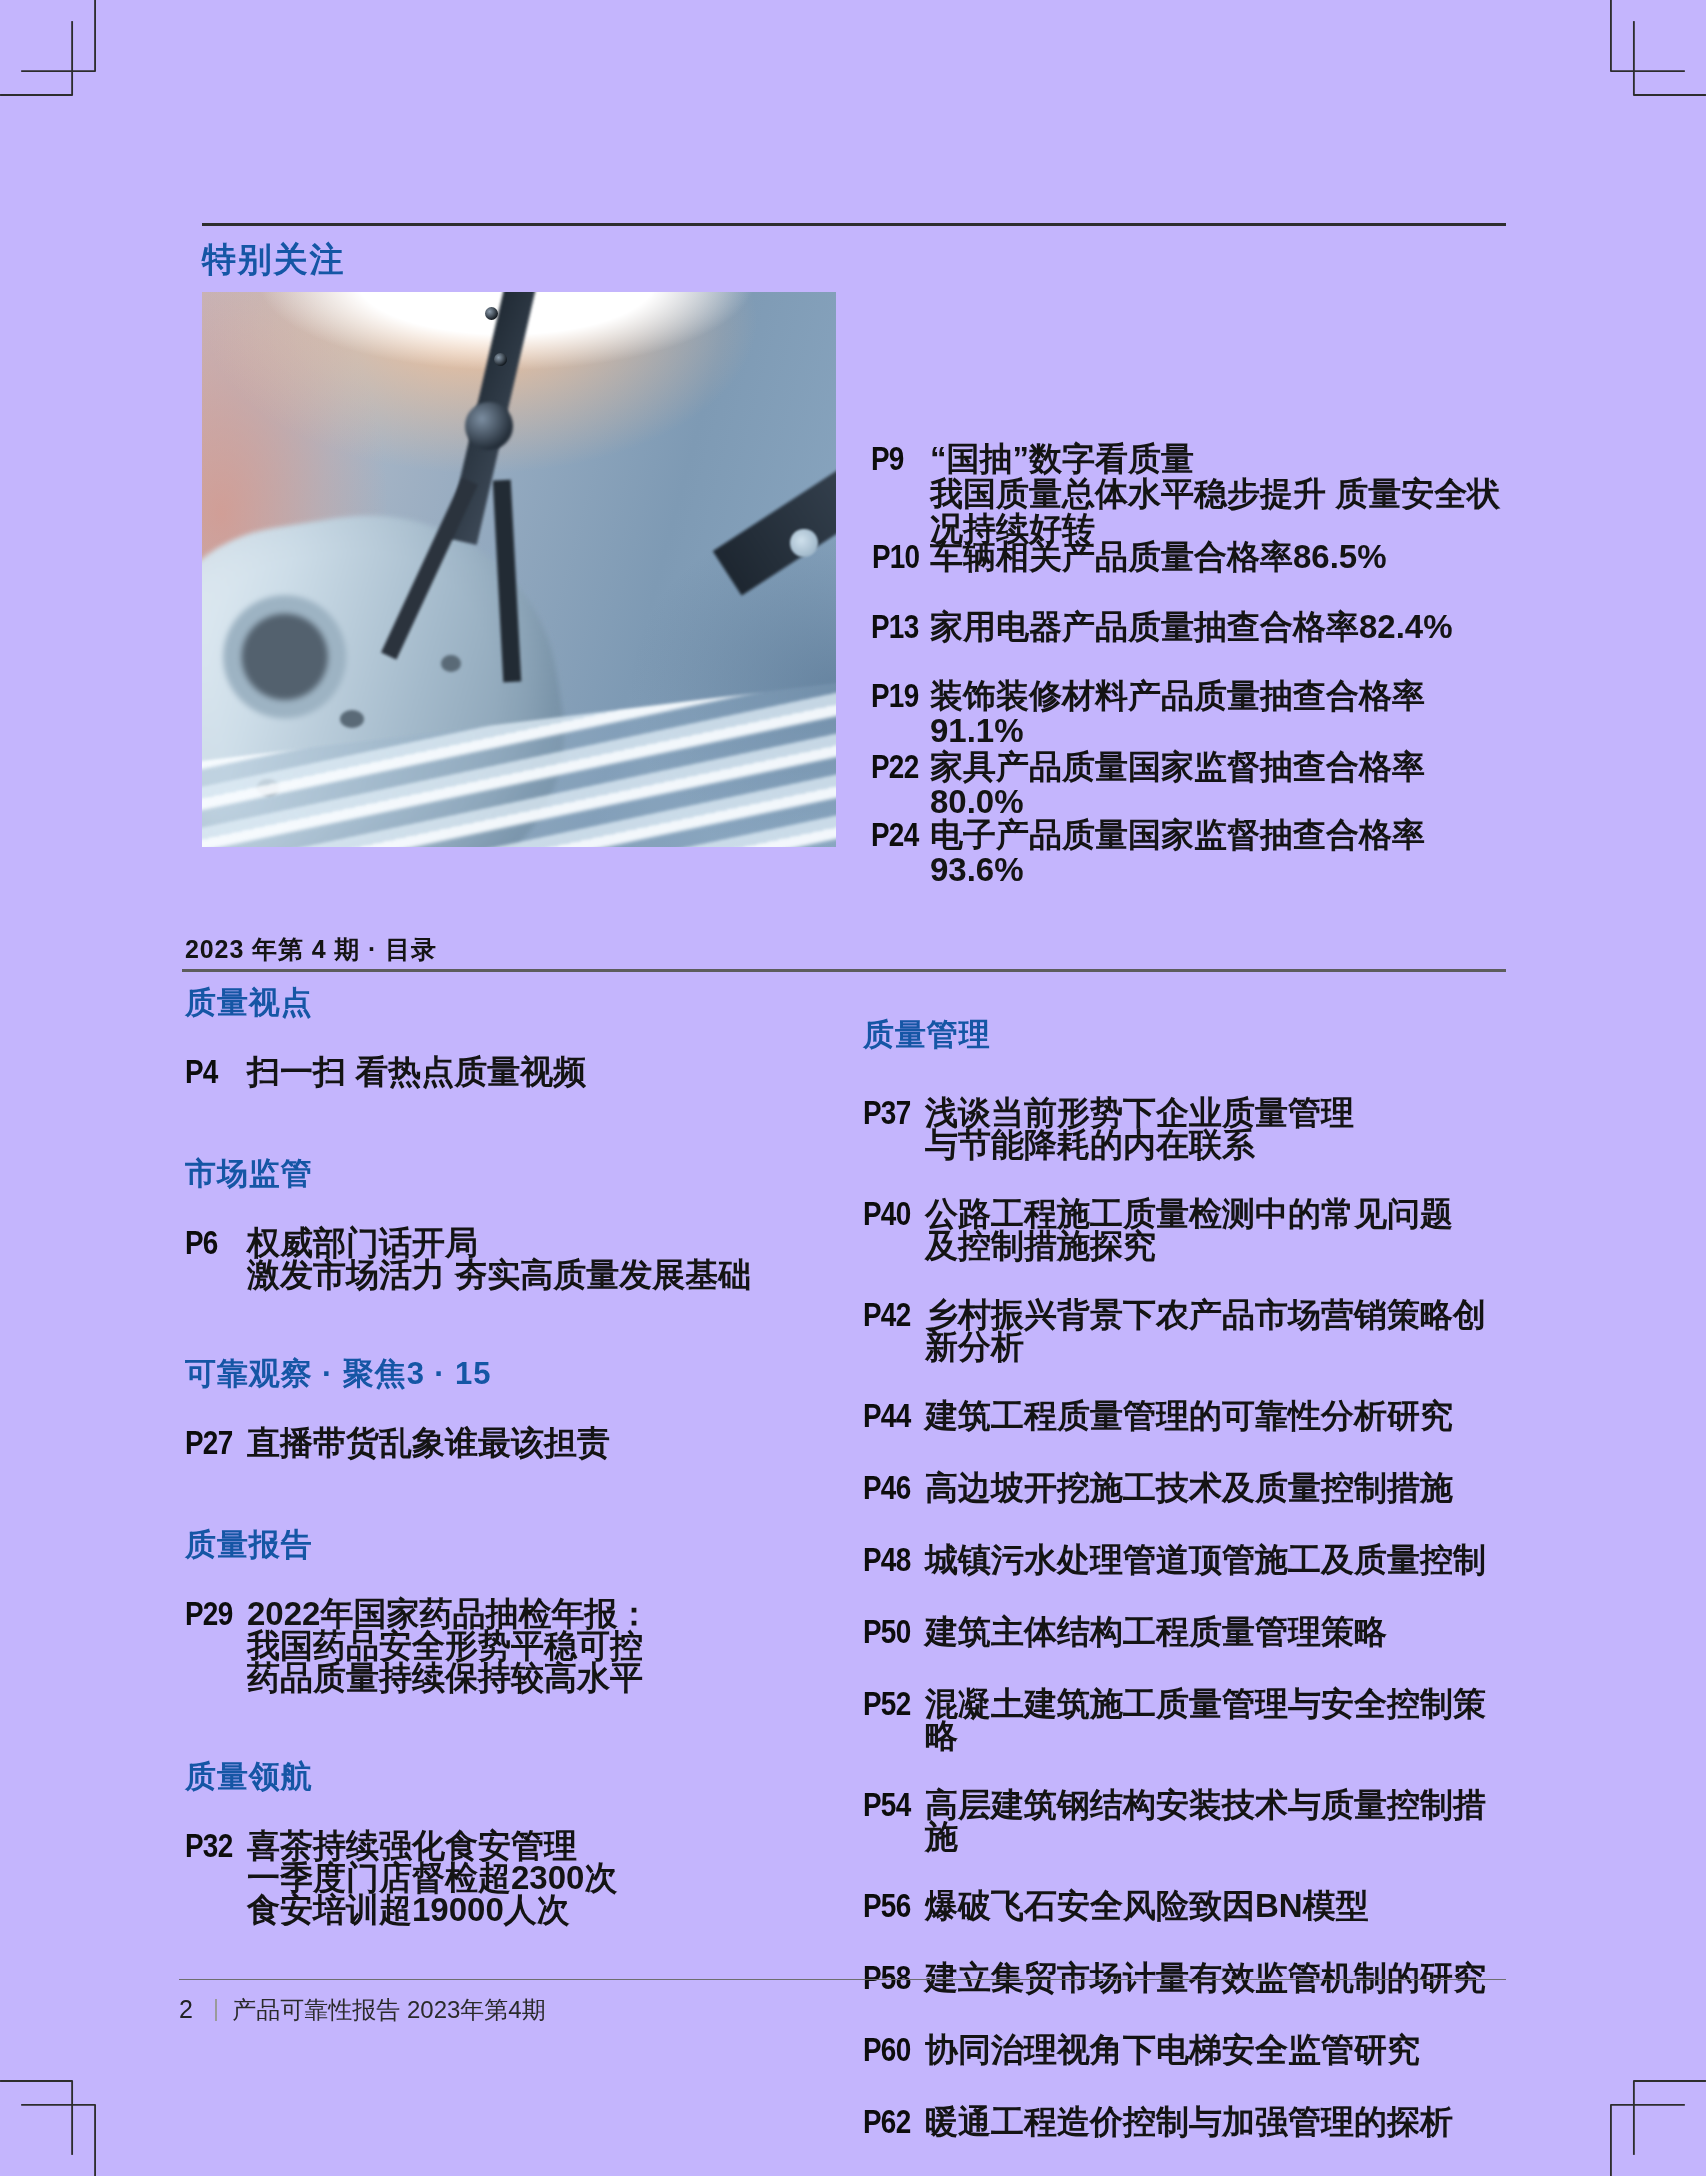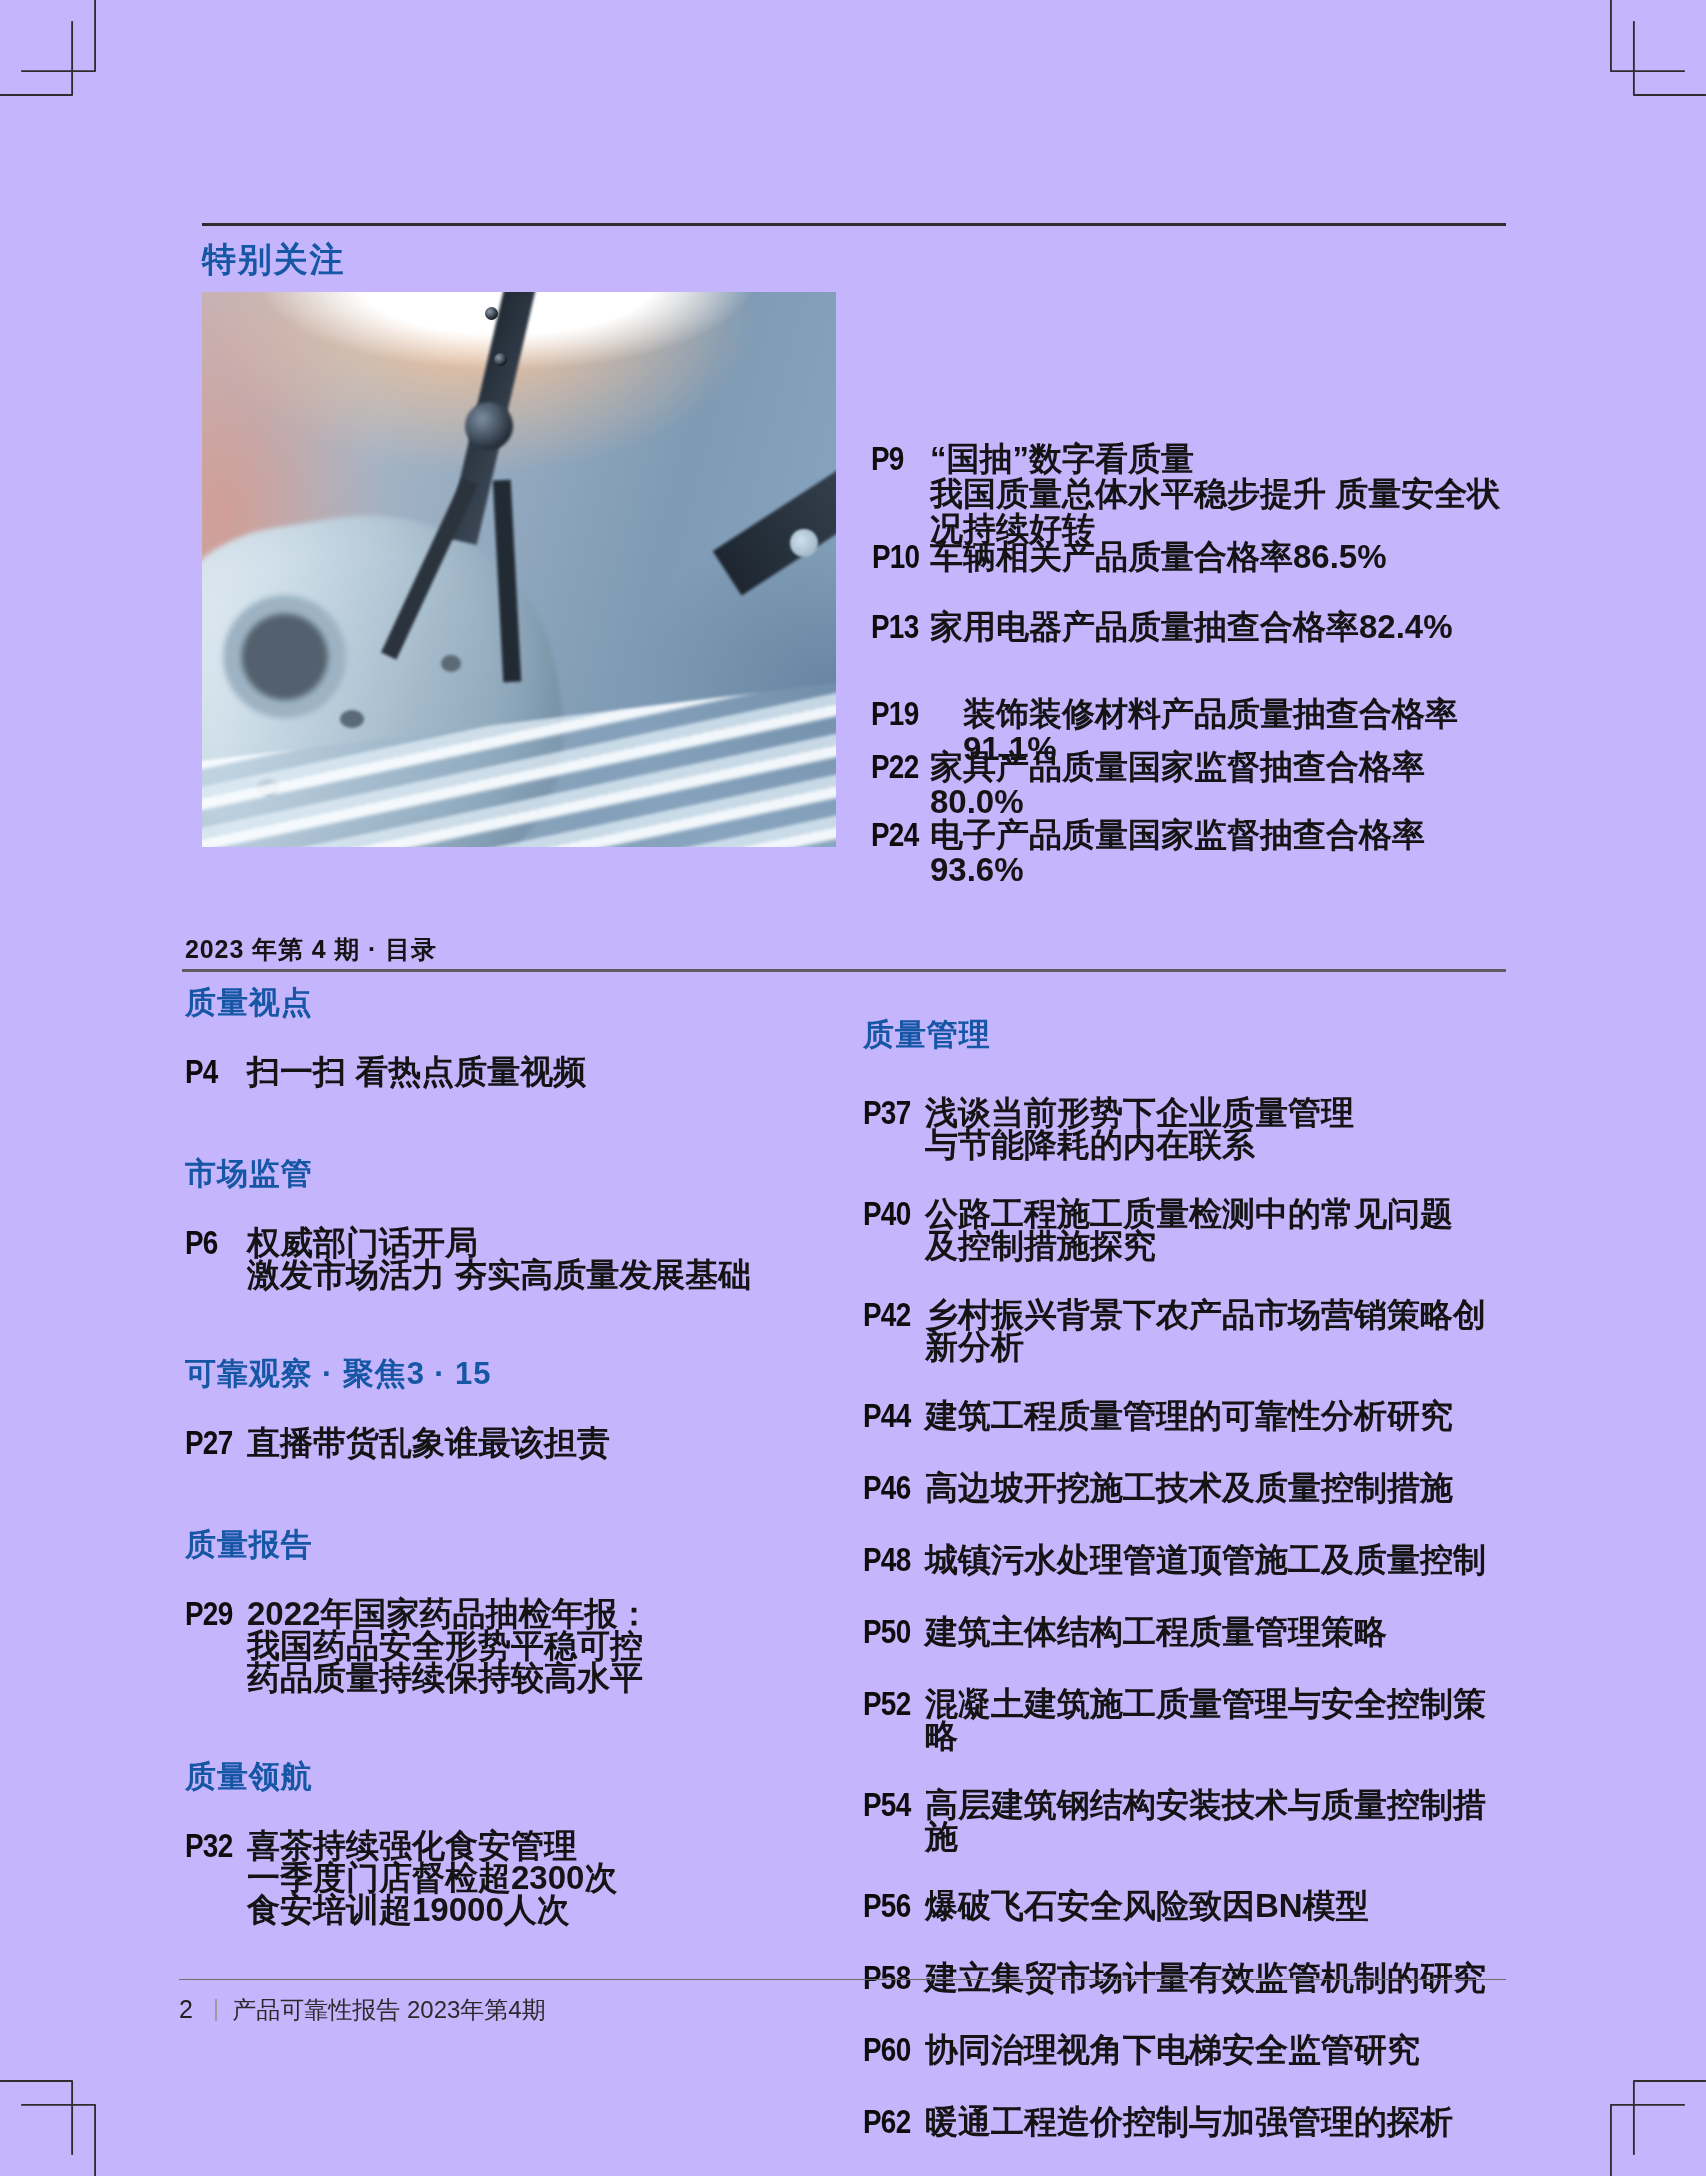--- a/index.html
+++ b/index.html
@@ -52,21 +52,21 @@
               background:linear-gradient(90deg,#1d2630,#465565); filter:blur(1.8px); }
   .arm-side-hole { left:588px; top:237px; width:27.5px; height:27.5px; border-radius:50%;
               background:radial-gradient(circle at 40% 40%, #cfe0ec, #8fa9bd); filter:blur(0.9px); }
   .streaks { left:-27.5px; top:430px; width:698px; height:165px; transform:rotate(-7deg); filter:blur(1.8px);
       background:repeating-linear-gradient(175deg,
         rgba(248,252,255,.95) 0 9.2px, rgba(148,176,200,.25) 13px 27.5px, rgba(220,234,244,.8) 29px 40px); }
 
   .sf-list { position:absolute; left:871px; top:292px; width:637px; height:555px; }
   .sf-entry { position:absolute; left:0; width:100%; display:flex; align-items:baseline; }
   .sf-entry:nth-child(1){ top:147px; } .sf-entry:nth-child(2){ top:245px;text-align:right; }
-  .sf-entry:nth-child(3){ top:315px; } .sf-entry:nth-child(4){ top:402px;gap:33px; }
+  .sf-entry:nth-child(3){ top:315px; } .sf-entry:nth-child(4){ top:384px; }
   .sf-entry:nth-child(5){ top:455px; } .sf-entry:nth-child(6){ top:523px; }
 
   .pnum { flex:0 0 59px; font-size:34px; font-weight:bold; color:#0d0d0d;
           letter-spacing:-0.9px; transform:scaleX(.82); transform-origin:0 70%; white-space:nowrap; }
   .etext { font-size:33px; font-weight:bold; color:#141414; line-height:35px; }
   .line { display:block; }
 
   
   .toc-title { position:absolute; left:185px; top:933px; font-size:25px; font-weight:bold;
                color:#141414; letter-spacing:0.9px; }

